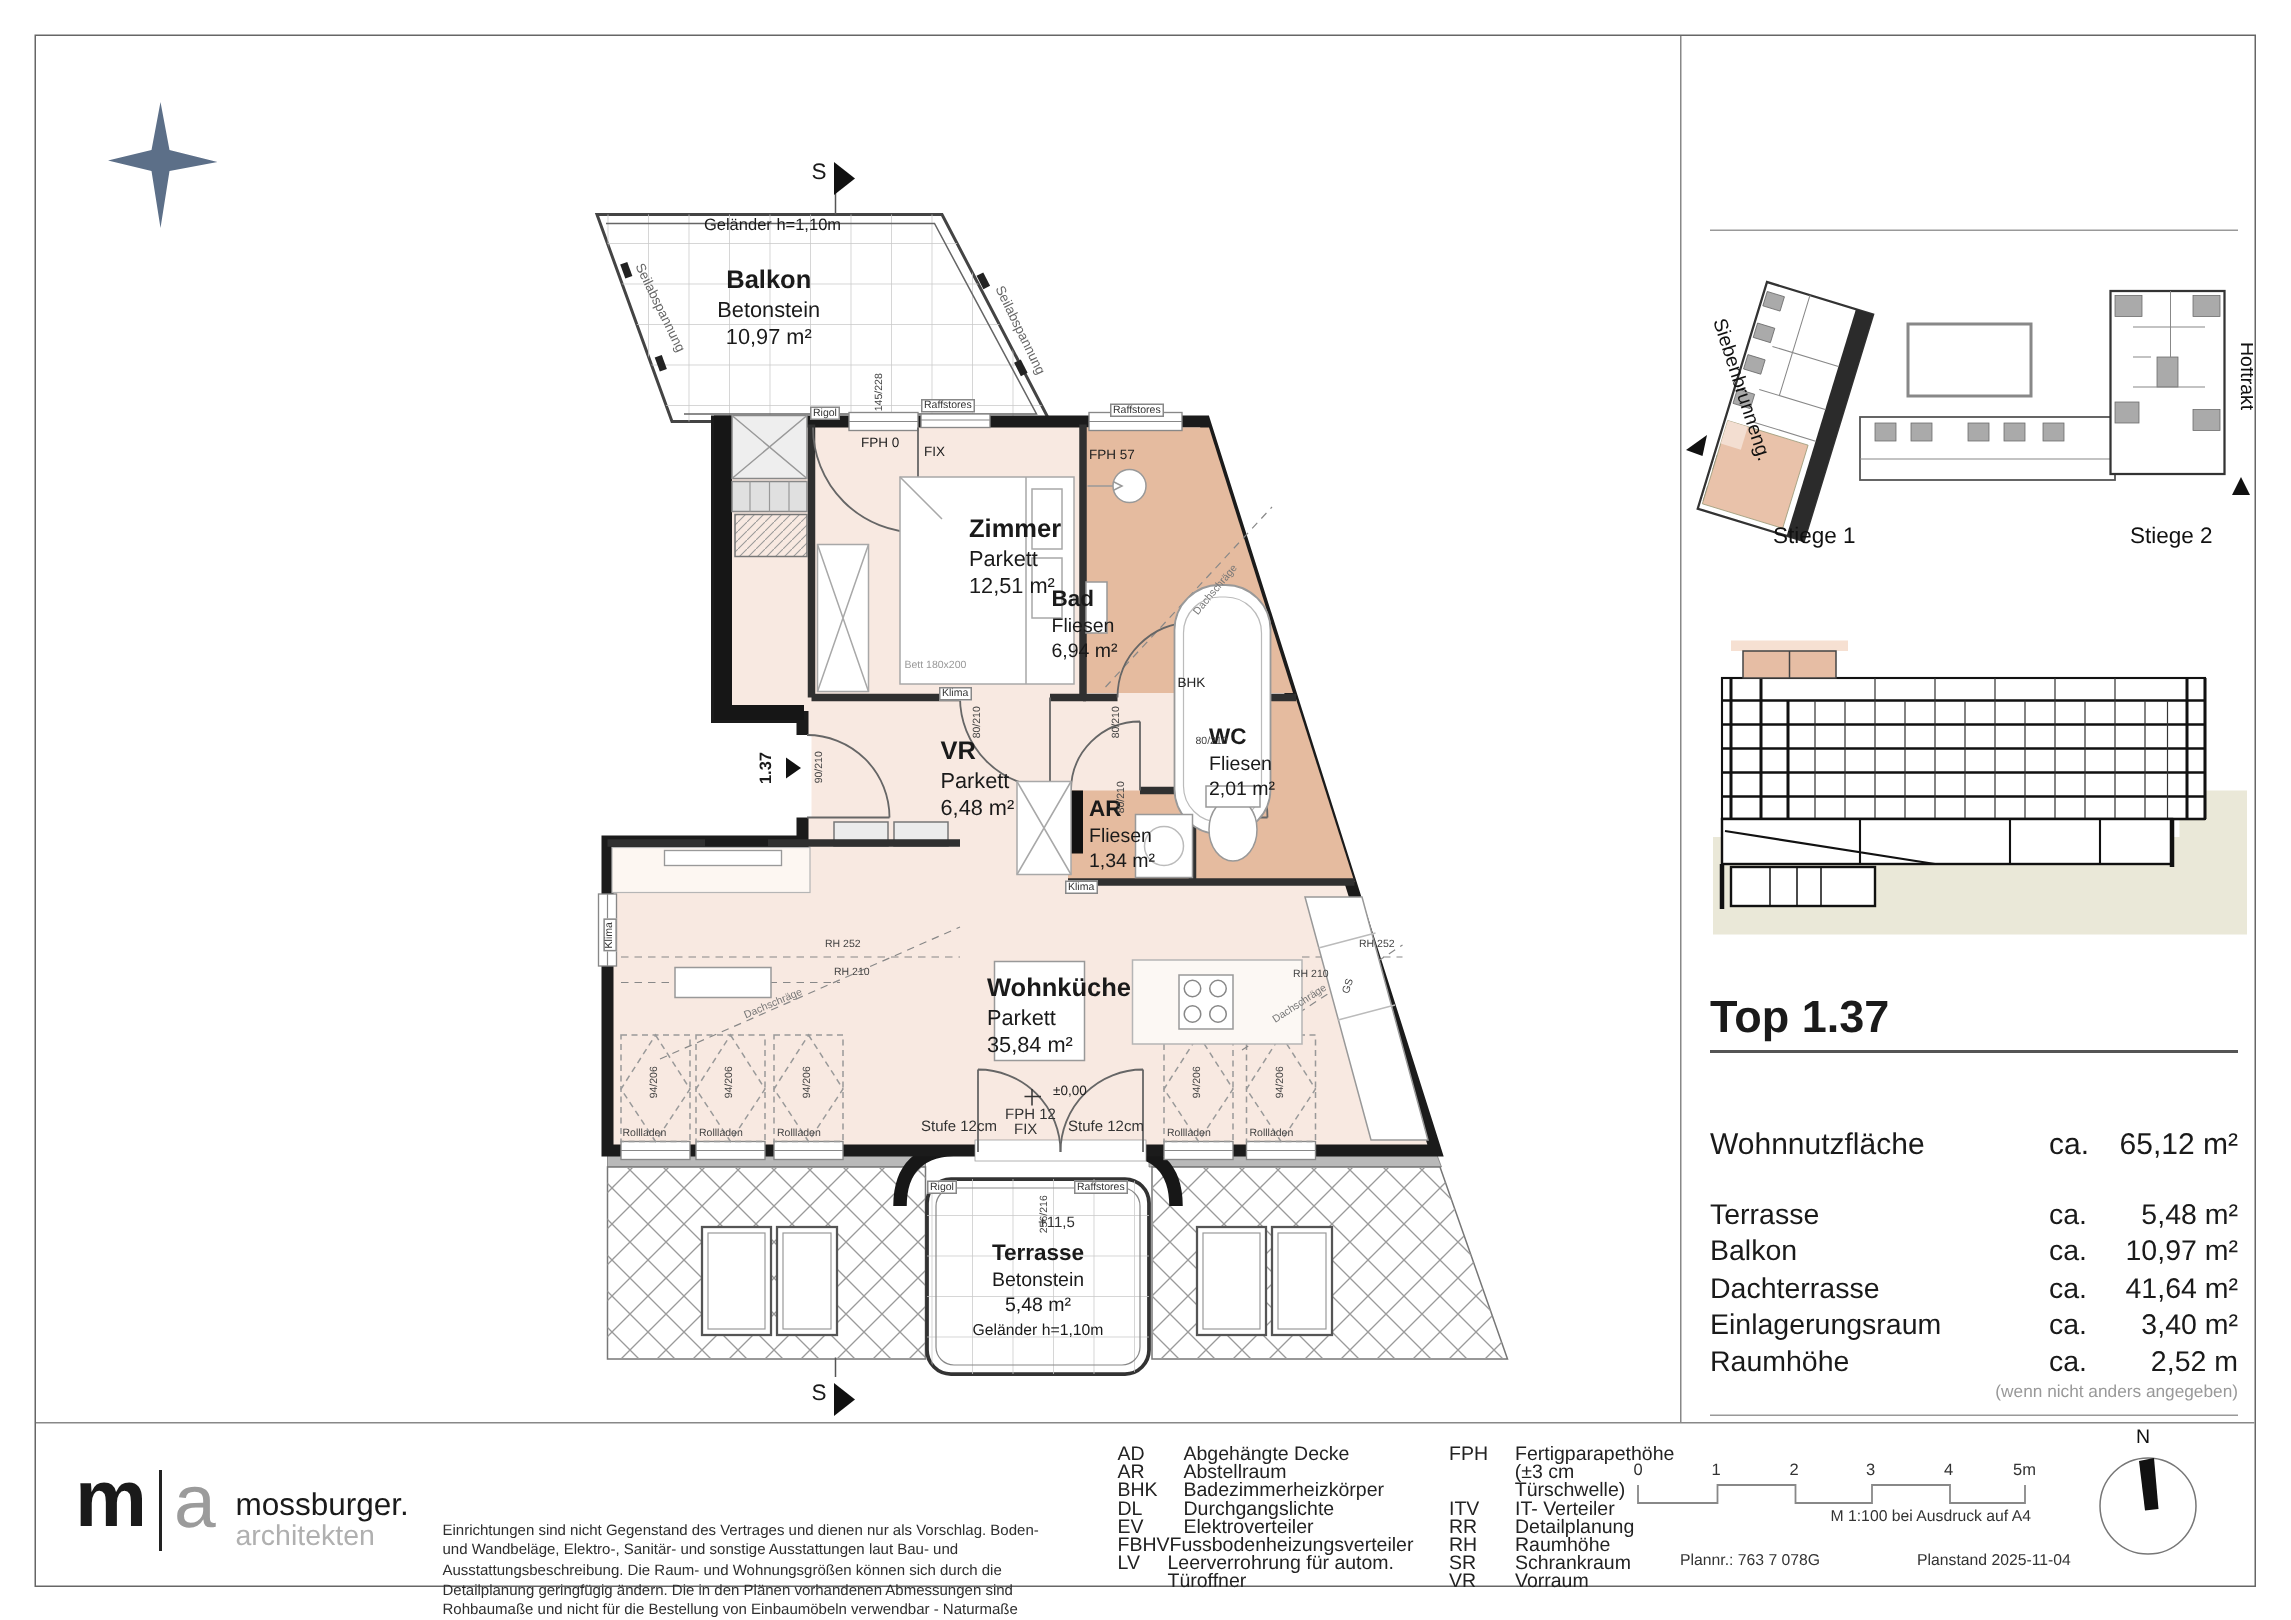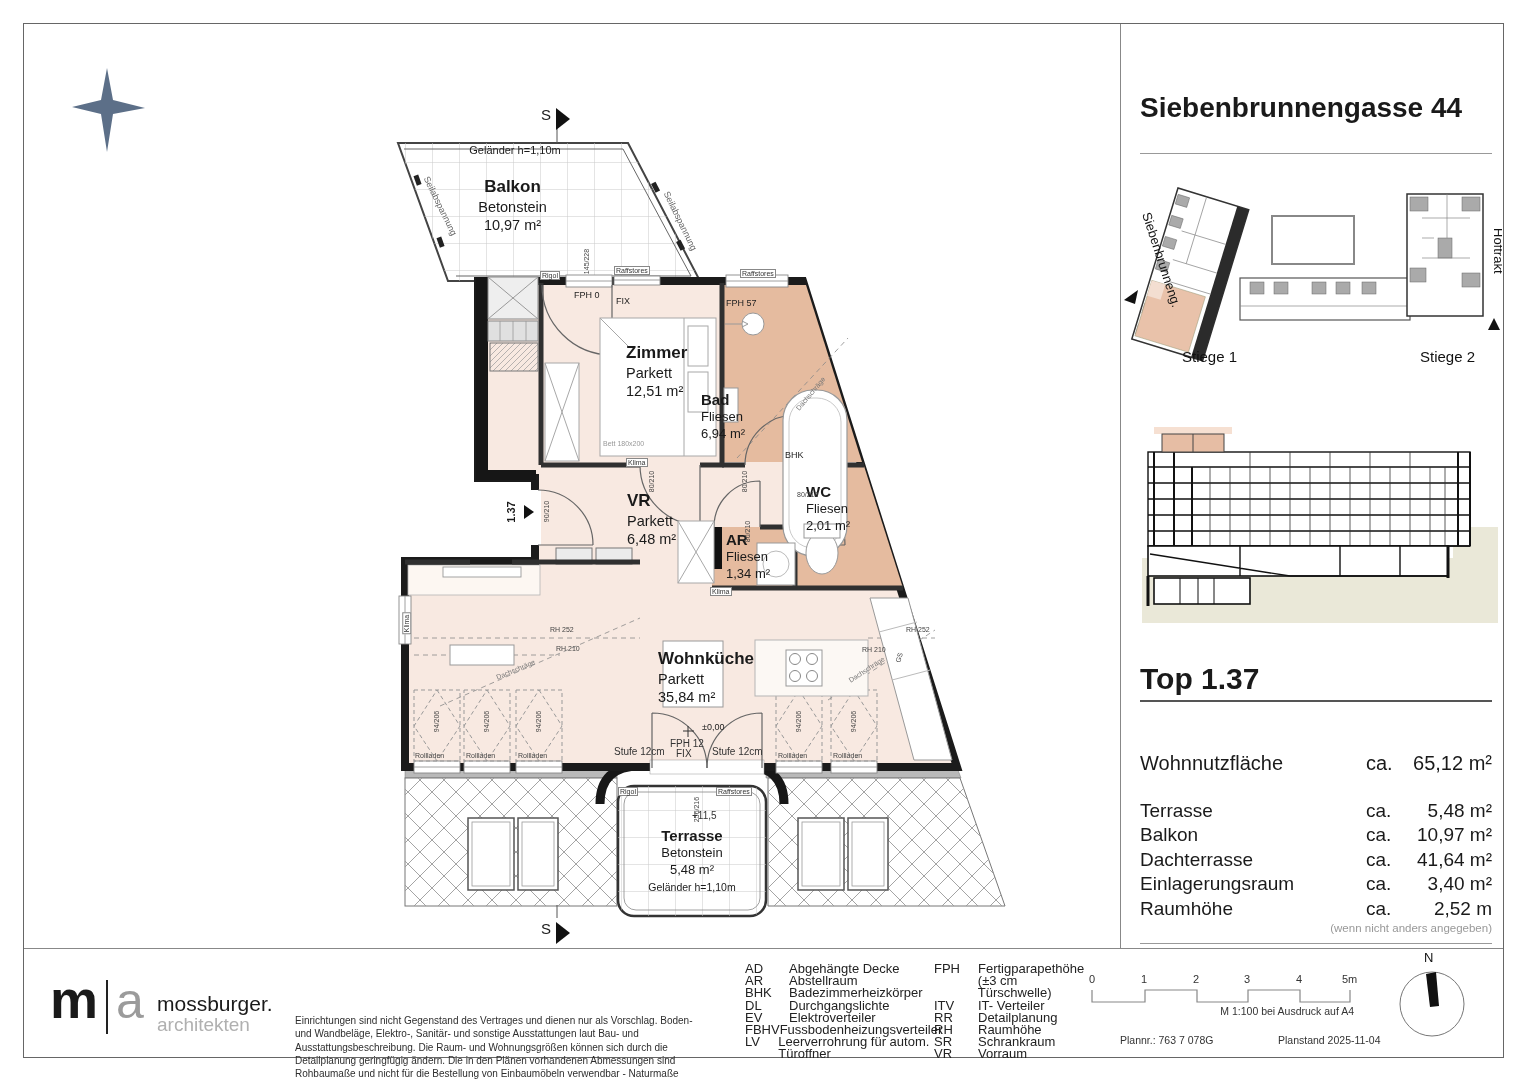--- a/index.html
+++ b/index.html
@@ -259,21 +259,21 @@
   <div class="abs" style="left:648px;top:210px"><span class="rcab">Seilabspannung</span></div>
 
   <div class="abs bx" style="left:540px;top:271px">Rigol</div>
   <div class="abs bx" style="left:614px;top:266px">Raffstores</div>
   <div class="abs" style="left:574px;top:250px"><span class="rot t7">145/228</span></div>
   <div class="abs t9" style="left:574px;top:290px">FPH 0</div>
   <div class="abs t9" style="left:616px;top:296px">FIX</div>
   <div class="abs bx" style="left:740px;top:269px">Raffstores</div>
   <div class="abs t9" style="left:726px;top:298px">FPH 57</div>
 
-  <div class="abs rblock" style="left:626px;top:342px">
+  <div class="abs rblock" style="left:646px;top:342px">
     <div class="rn">Zimmer</div>
     <div class="rs">Parkett</div>
     <div class="rs">12,51 m²</div>
   </div>
   <div class="abs t7 grayt" style="left:603px;top:440px">Bett 180x200</div>
 
   <div class="abs rblock sm" style="left:701px;top:390px">
     <div class="rn">Bad</div>
     <div class="rs">Fliesen</div>
     <div class="rs">6,94 m²</div>
@@ -346,21 +346,20 @@
     <div class="rn">Terrasse</div>
     <div class="rs">Betonstein</div>
     <div class="rs">5,48 m²</div>
   </div>
   <div class="abs ctr" style="left:628px;top:881px;width:128px;font-size:10.5px">Geländer h=1,10m</div>
 
   <svg class="abs" style="left:60px;top:62px" width="100" height="95" viewBox="0 0 100 95">
     <polygon points="47,6 53,38 85,46 53,52 47,90 41,52 12,45 41,38" fill="#5c6f88"></polygon>
   </svg>
 
-  <div class="abs hd-title">Siebenbrunnengasse 44</div>
   <div class="abs rule" style="left:1140px;top:153px;width:352px"></div>
 
   <svg class="abs" style="left:1122px;top:178px" width="380" height="195" viewBox="0 0 380 195">
     <g transform="translate(56,10) rotate(17)">
       <rect x="0" y="0" width="74" height="158" fill="#fff" stroke="#333" stroke-width="1.5"></rect>
       <rect x="62" y="0" width="12" height="158" fill="#2b2b2b"></rect>
       <g fill="#aaa" stroke="#666" stroke-width="0.5">
         <rect x="2" y="6" width="12" height="10"></rect>
           <rect x="2" y="28" width="12" height="10"></rect>
         <rect x="2" y="50" width="12" height="10"></rect>
@@ -488,21 +487,21 @@
       </div>
     <div class="lr">
         <span class="ab">FBHV</span>
         <span>Fussbodenheizungsverteiler</span>
       </div>
     <div class="lr">
         <span class="ab">LV</span>
         <span>Leerverrohrung für autom. Türoffner</span>
       </div>
   </div>
-  <div class="abs leg" style="left:934px;width:160px">
+  <div class="abs leg" style="left:966px;width:160px">
     <div class="lr">
         <span class="ab">FPH</span>
         <span>Fertigparapethöhe</span>
       </div>
     <div class="lr">
         <span class="ab"></span>
         <span>(±3 cm Türschwelle)</span>
       </div>
     <div class="lr">
         <span class="ab">ITV</span>

